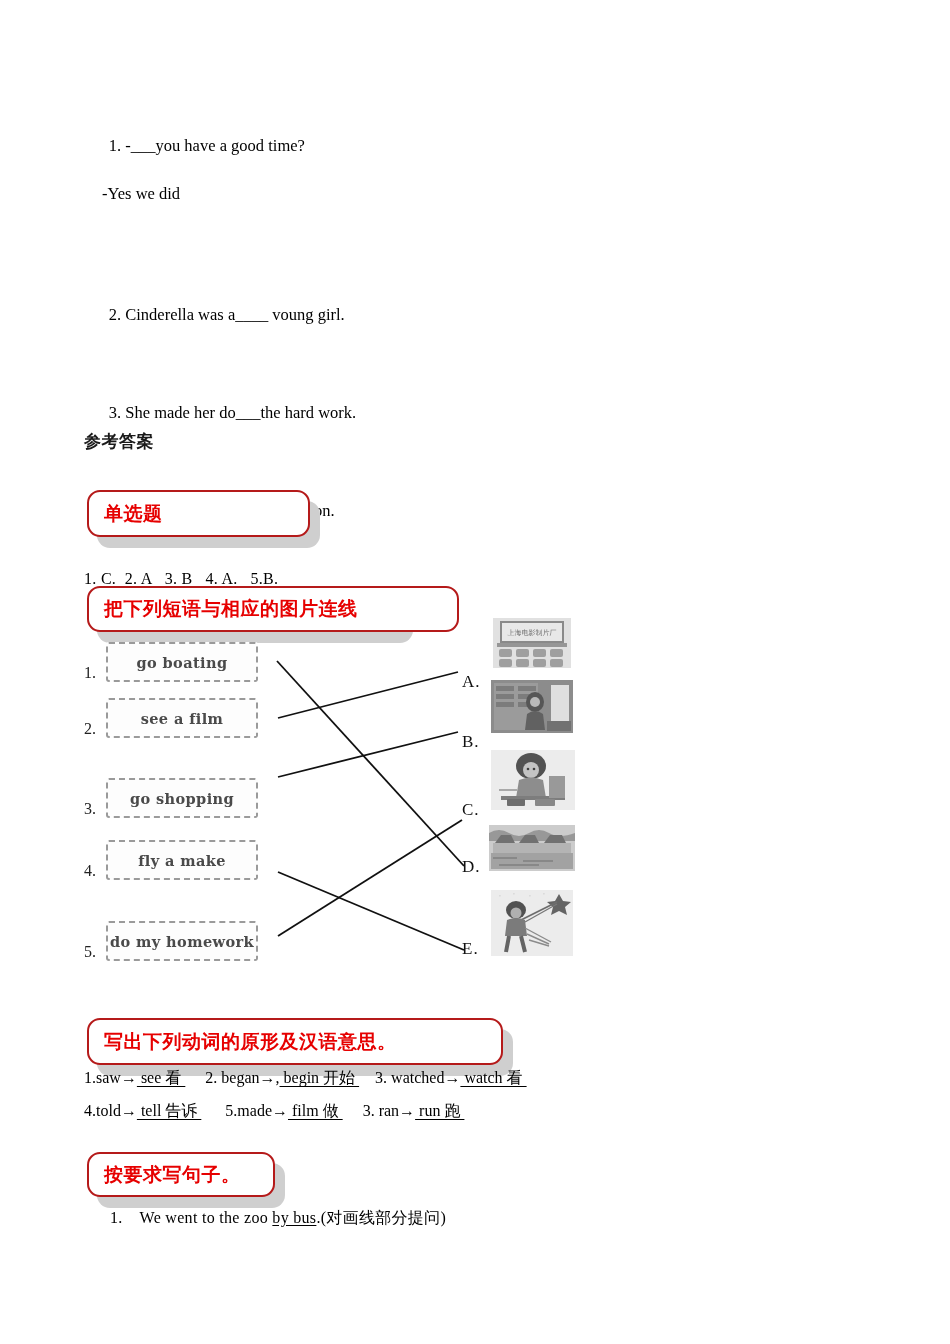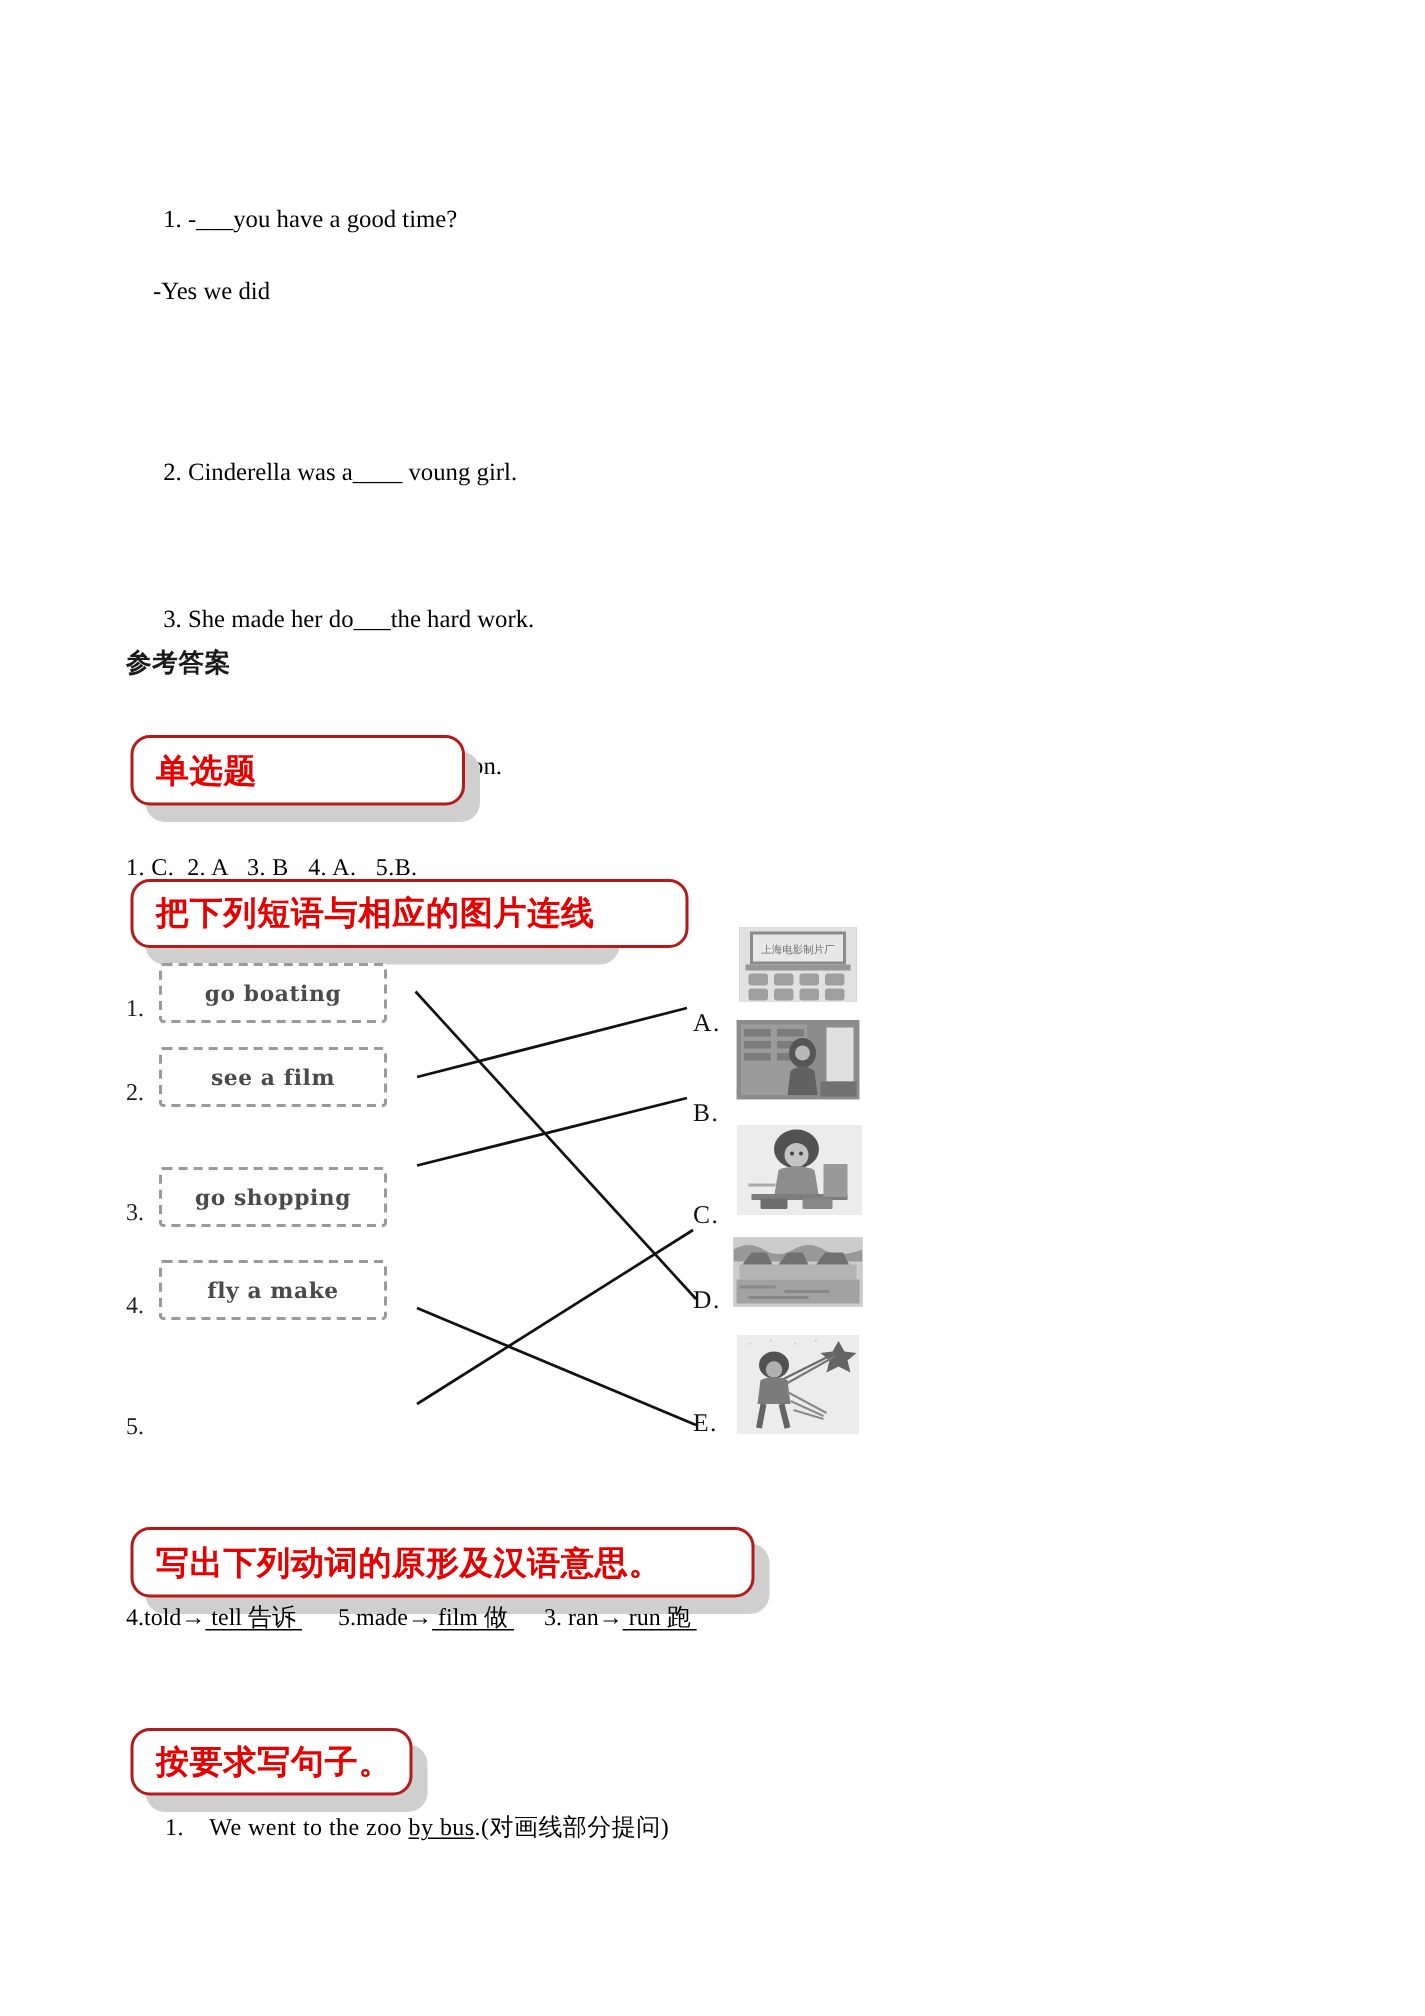--- a/index.html
+++ b/index.html
@@ -67,21 +67,21 @@
   }
   .banner-shadow {
     position: absolute;
     background: #cfcfcf;
     border-radius: 13px;
     z-index: 2;
   }
   .banner-label {
     font-family: "DejaVu Sans", "Liberation Sans", sans-serif;
     font-weight: bold;
-    font-size: 22px;
+    font-size: 19px;
     color: #e60000;
     letter-spacing: 0.5px;
     white-space: nowrap;
   }
 
   #banner-1 { left: 87px; top: 490px; width: 223px; height: 47px; }
   #shadow-1 { left: 97px; top: 501px; width: 223px; height: 47px; }
   #banner-2 { left: 87px; top: 586px; width: 372px; height: 46px; }
   #shadow-2 { left: 97px; top: 597px; width: 316px; height: 46px; }
   #banner-3 { left: 87px; top: 1018px; width: 416px; height: 47px; }
@@ -254,20 +254,23 @@
 
     <div class="match-row" style="top:222px;">
       <span class="match-num">4.</span>
       <span class="phrase-box">
         <span class="phrase-text">fly a make</span>
       </span>
     </div>
 
     <div class="match-row" style="top:303px;">
       <span class="match-num">5.</span>
+      <span class="phrase-box">
+        <span class="phrase-text">do my homework</span>
+      </span>
     </div>
 
     <span class="opt-letter" style="left:378px; top:58px;">A.</span>
     <span class="opt-letter" style="left:378px; top:118px;">B.</span>
     <span class="opt-letter" style="left:378px; top:186px;">C.</span>
     <span class="opt-letter" style="left:378px; top:243px;">D.</span>
     <span class="opt-letter" style="left:378px; top:325px;">E.</span>
 
     <div class="thumb" style="left:409px; top:4px; width:78px; height:50px;">
       <svg width="78" height="50" viewBox="0 0 78 50">
@@ -379,20 +382,21 @@
       <line x1="278" y1="936" x2="462" y2="820"></line>
     </g>
   </svg>
 
   <div class="banner-shadow" id="shadow-3"></div>
   <div class="banner" id="banner-3">
     <span class="banner-label">写出下列动词的原形及汉语意思。</span>
   </div>
 
   <div class="verb-rows">
+    <div class="verb-row"><span>1.saw→</span><span class="verb-ans"> see 看 </span><span>     </span><span>2. began→,</span><span class="verb-ans"> begin 开始 </span><span>    </span><span>3. watched→</span><span class="verb-ans"> watch 看 </span></div>
     <div class="verb-row"><span>4.told→</span><span class="verb-ans"> tell 告诉 </span><span>      </span><span>5.made→</span><span class="verb-ans"> film 做 </span><span>     </span><span>3. ran→</span><span class="verb-ans"> run 跑 </span></div>
   </div>
 
   <div class="banner-shadow" id="shadow-4"></div>
   <div class="banner" id="banner-4">
     <span class="banner-label">按要求写句子。</span>
   </div>
 
   <div class="answer-line" id="sentence-1"><span>1.</span><span>    </span><span>We went to the zoo </span><span class="u">by bus</span><span>.(对画线部分提问)</span></div>
 

